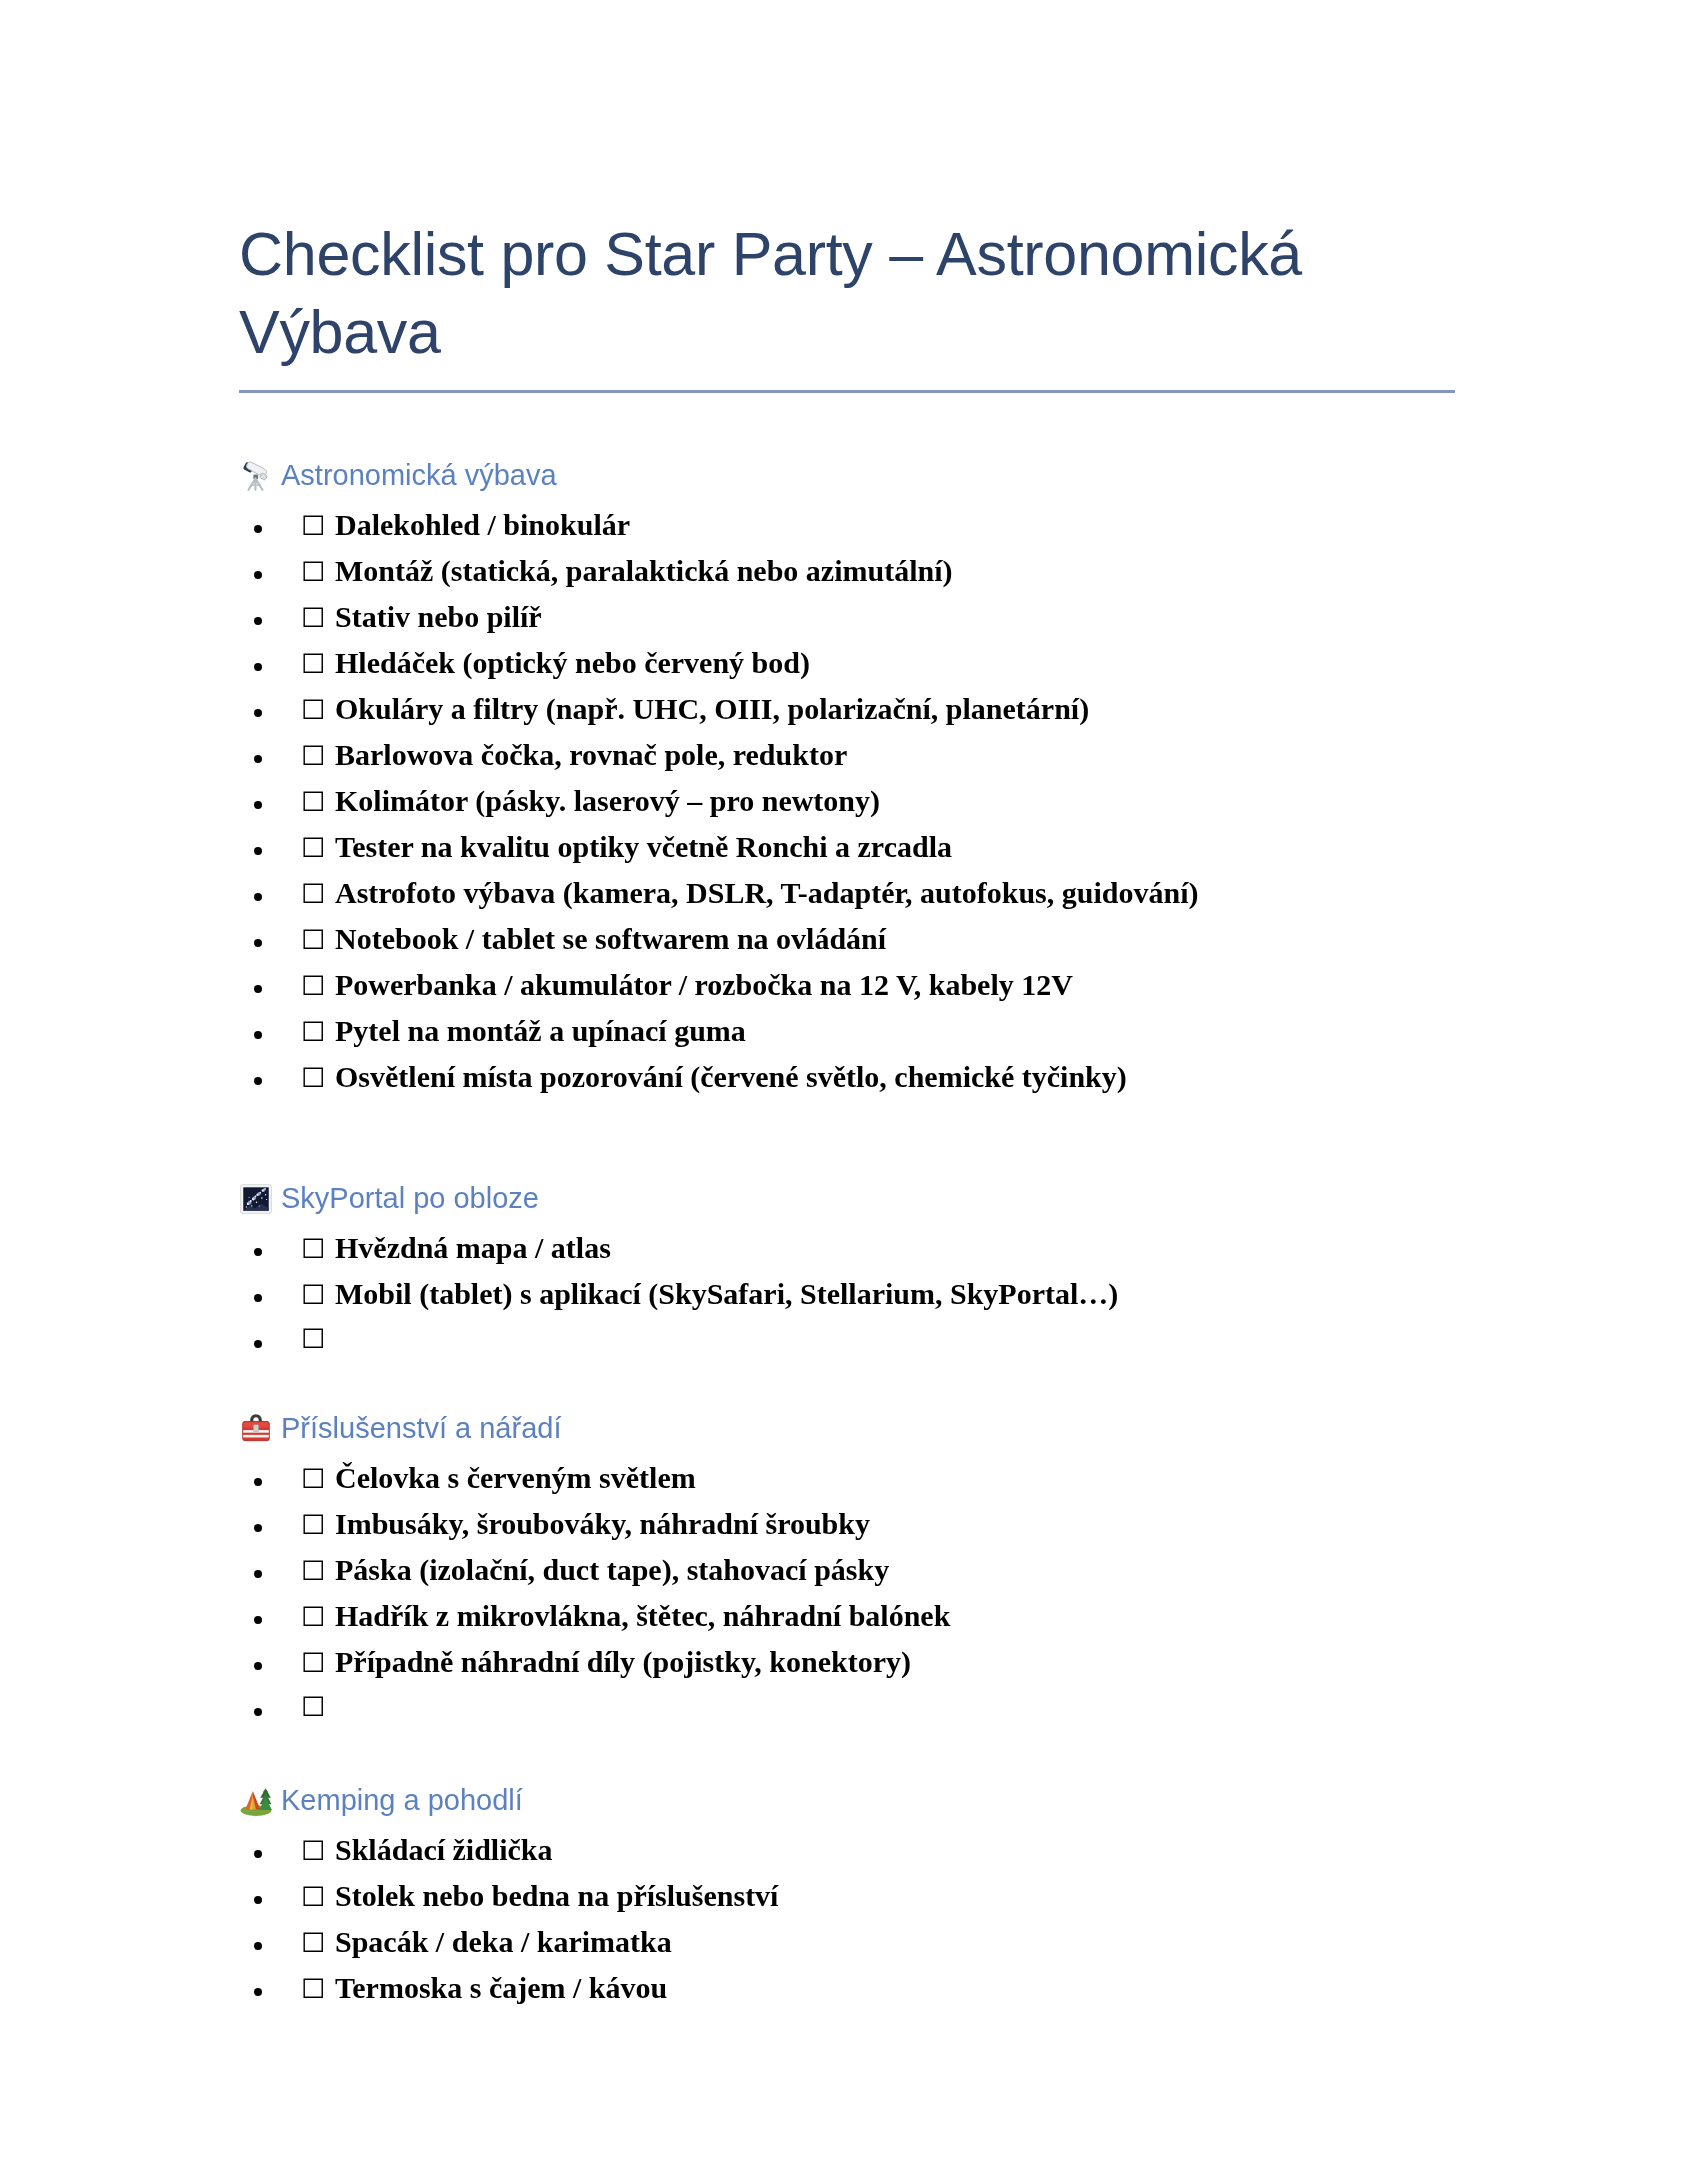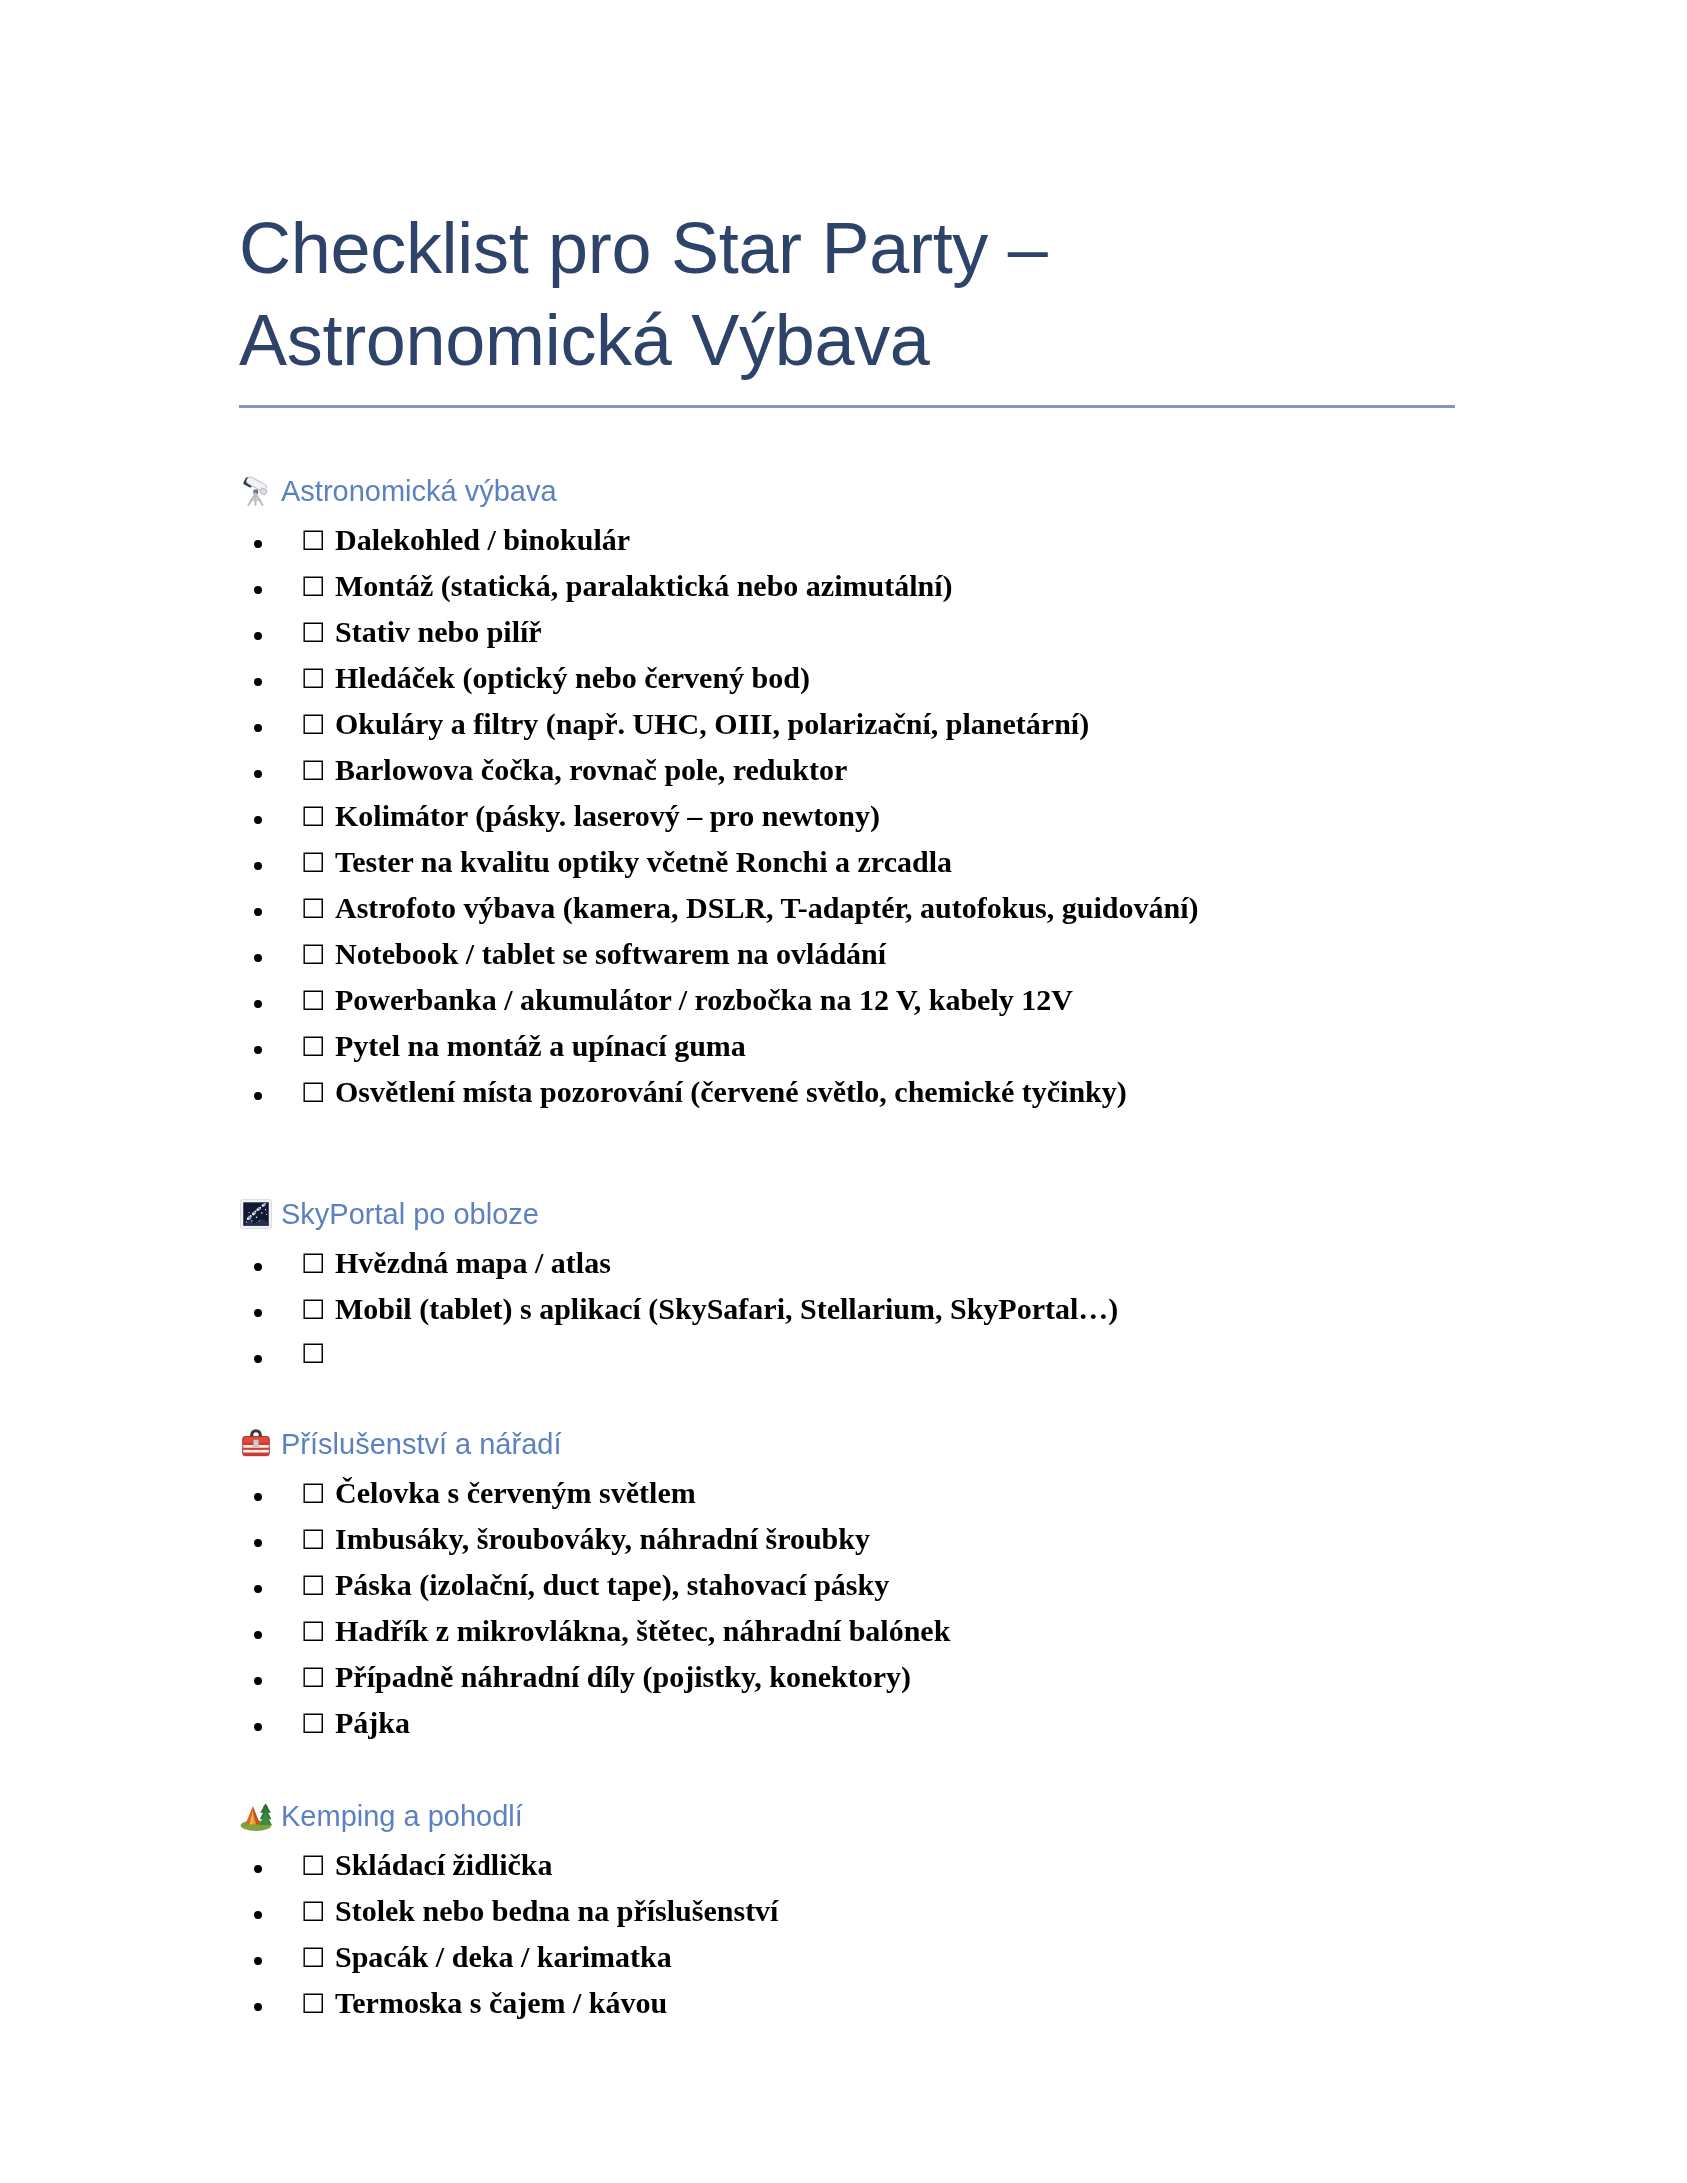--- a/index.html
+++ b/index.html
@@ -20,26 +20,26 @@
     width: 1687px;
     height: 2183px;
     background: #ffffff;
     box-sizing: border-box;
     padding: 198px 232px 0 239px;
   }
 
   
   .doc-title {
     font-family: "Liberation Sans", "DejaVu Sans", sans-serif;
-    font-size: 72px;
+    font-size: 61px;
     font-weight: 400;
     line-height: 1.28;
     color: #2E4369;
     letter-spacing: -0.3px;
-    margin: 4px 0 0 0;
+    margin: 17px 0 0 0;
     max-width: 1211px;
   }
   .title-rule {
     margin-top: 18.5px;
     margin-bottom: 0;
     width: 1216px;
     height: 3.3px;
     background: #8296BE;
     border: 0;
   }
@@ -305,21 +305,20 @@
             <span class="item-text">Hadřík z mikrovlákna, štětec, náhradní balónek</span>
           </li>
           <li>
             <span class="bullet"></span>
             <span class="checkbox-glyph">☐</span>
             <span class="item-text">Případně náhradní díly (pojistky, konektory)</span>
           </li>
           <li>
             <span class="bullet"></span>
             <span class="checkbox-glyph">☐</span>
-            <span class="item-text">Pájka</span>
           </li>
         </ul>
       </div>
       <div class="gap-sec-3"></div>
       <div class="section">
         <div class="section-heading">
           <span class="icon-slot">
             <svg viewBox="0 0 64 64" width="34" height="34" xmlns="http://www.w3.org/2000/svg">
       <ellipse cx="32" cy="50" rx="29" ry="10" fill="#7aa53a"></ellipse>
       <g>

